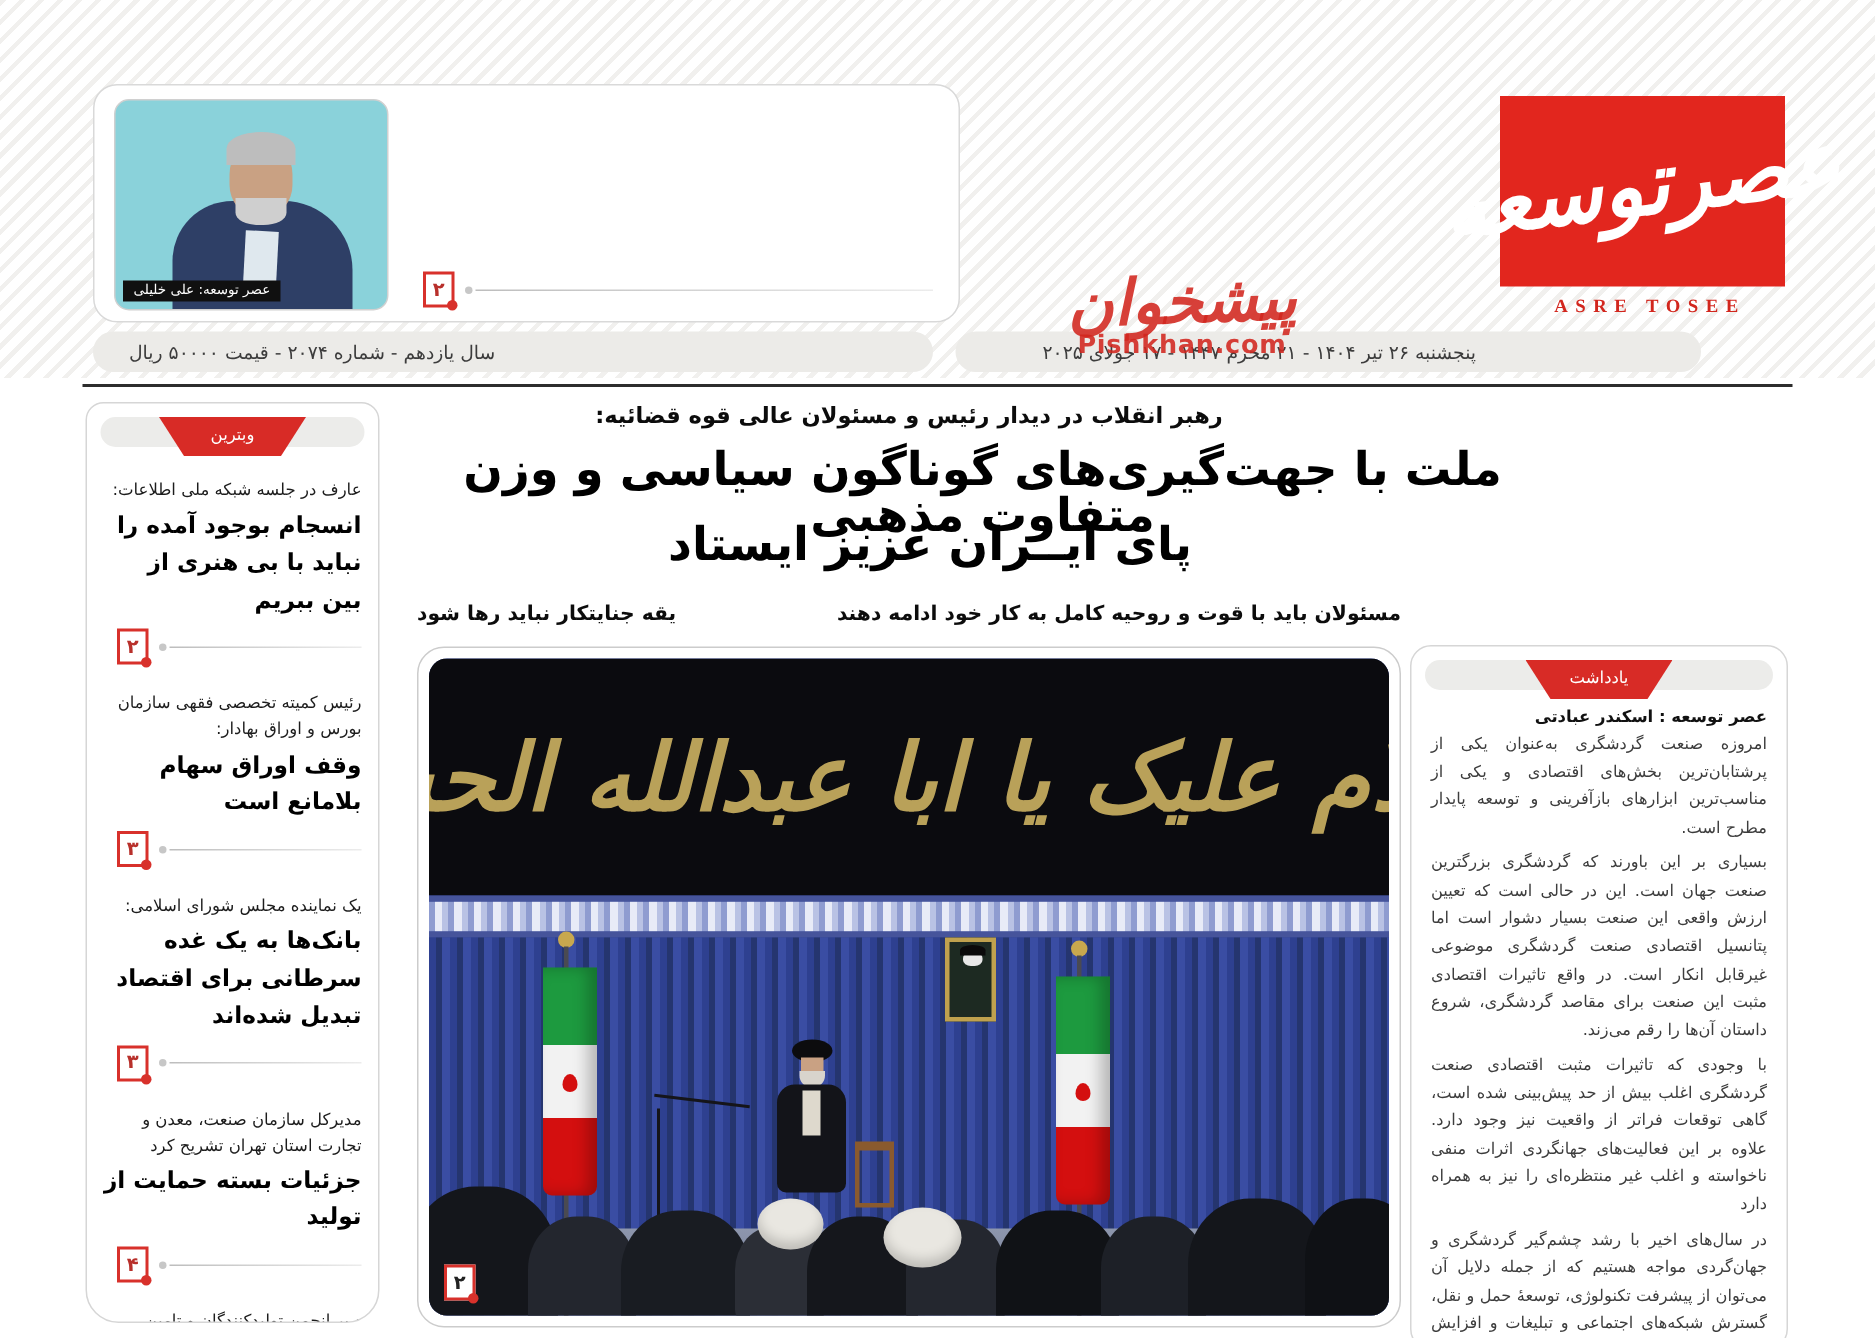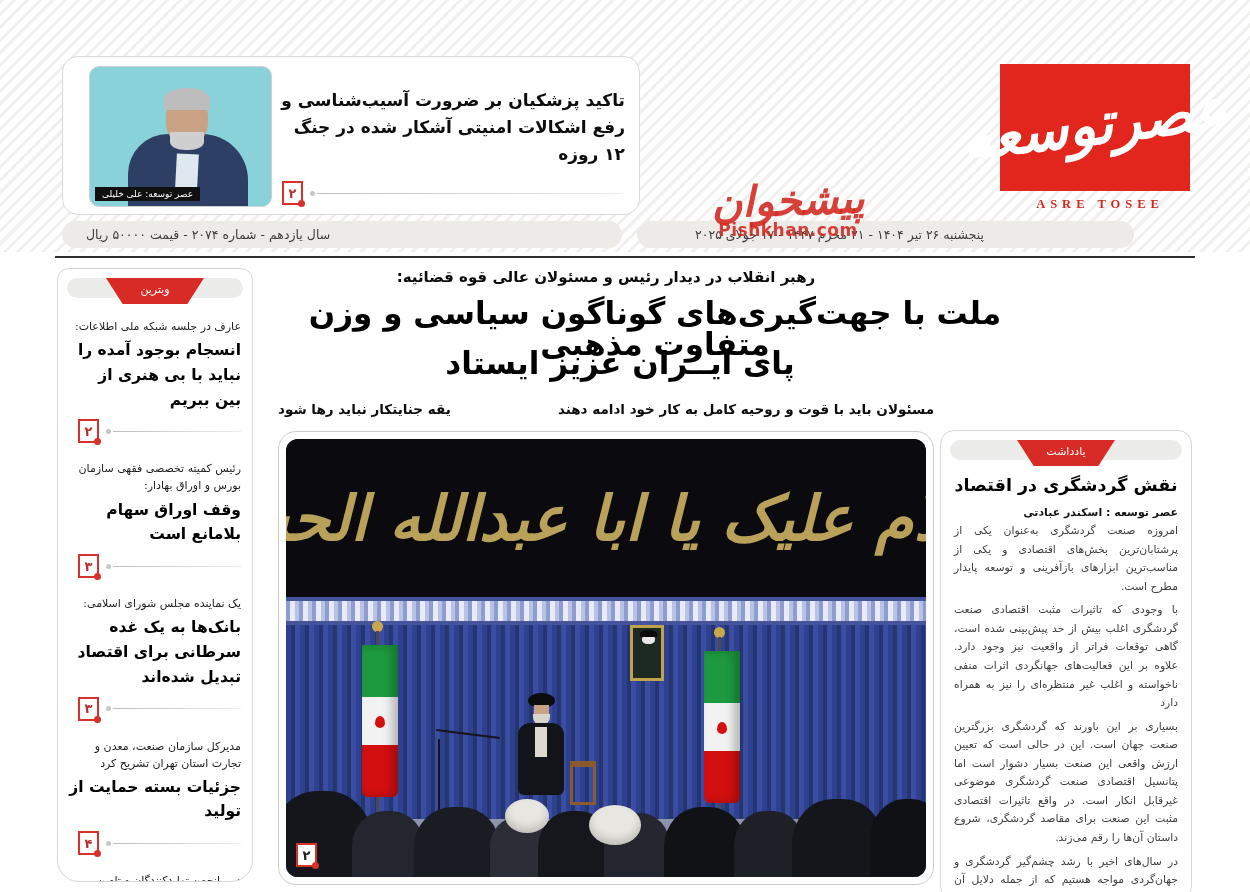--- a/index.html
+++ b/index.html
@@ -13,21 +13,21 @@
   
   .header-hatch {
     position:absolute; top:0; left:0; width:1250px; height:252px;
     background:repeating-linear-gradient(135deg,#f1f0ee 0 3px,#ffffff 3px 9px);
   }
   .topstory-card {
     position:absolute; left:62px; top:56px; width:578px; height:159px;
     background:#fff; border:1px solid #d9d9d9; border-radius:16px;
   }
   .topstory-photo {
-    position:absolute; left:26px; top:9px; width:183px; height:141px;
+    position:absolute; left:13px; top:9px; width:183px; height:141px;
     border-radius:10px; border:1px solid #d0d0d0; overflow:hidden; background:#8ad2da;
   }
   .pz-suit { position:absolute; left:38px; bottom:-6px; width:120px; height:78px; background:#2e3f66; border-radius:40px 46px 0 0; }
   .pz-shirt { position:absolute; left:86px; bottom:18px; width:22px; height:34px; background:#dfe8ee; transform:rotate(3deg); }
   .pz-head { position:absolute; left:76px; bottom:62px; width:42px; height:50px; background:#c9a183; border-radius:45% 45% 42% 42%; }
   .pz-hair { position:absolute; left:74px; bottom:96px; width:46px; height:22px; background:#bdbdbd; border-radius:50% 50% 0 0; }
   .pz-beard { position:absolute; left:80px; bottom:56px; width:34px; height:18px; background:#cfcfcf; border-radius:0 0 45% 45%; }
   .photo-caption {
     position:absolute; left:5px; bottom:5px; background:#101010; color:#fff;
     font-size:9px; line-height:14px; padding:0 7px; direction:rtl;
@@ -160,21 +160,20 @@
 
   <div class="topstory-card">
     <div class="topstory-photo">
       <div class="pz-suit"></div>
       <div class="pz-shirt"></div>
       <div class="pz-head"></div>
       <div class="pz-hair"></div>
       <div class="pz-beard"></div>
       <div class="photo-caption">عصر توسعه: علی خلیلی</div>
     </div>
-    <div class="topstory-headline">تاکید پزشکیان بر ضرورت آسیب‌شناسی و رفع اشکالات امنیتی آشکار شده در جنگ ۱۲ روزه</div>
     <div class="numline topstory-numline">
       <div class="numbox">۲</div>
       <div class="numdash"></div>
     </div>
   </div>
 
   <div class="logo-box">
     <div class="logo-fa">عصرتوسعه</div>
   </div>
   <div class="logo-en">ASRE TOSEE</div>
@@ -299,24 +298,23 @@
       <div class="photo-numbox">
         <div class="numbox">۲</div>
       </div>
     </div>
   </div>
 
   <div class="note-card">
     <div class="tabbar">
       <div class="tab">یادداشت</div>
     </div>
-    <div class="note-title">نقش گردشگری در اقتصاد</div>
     <div class="note-byline">عصر توسعه : اسکندر عبادتی</div>
     <div class="note-body">
       <p>امروزه صنعت گردشگری به‌عنوان یکی از پرشتابان‌ترین بخش‌های اقتصادی و یکی از مناسب‌ترین ابزارهای بازآفرینی و توسعه پایدار مطرح است.</p>
+      <p>بسیاری بر این باورند که گردشگری بزرگترین صنعت جهان است. این در حالی است که تعیین ارزش واقعی این صنعت بسیار دشوار است اما پتانسیل اقتصادی صنعت گردشگری موضوعی غیرقابل انکار است. در واقع تاثیرات اقتصادی مثبت این صنعت برای مقاصد گردشگری، شروع داستان آن‌ها را رقم می‌زند.</p>
       <p>با وجودی که تاثیرات مثبت اقتصادی صنعت گردشگری اغلب بیش از حد پیش‌بینی شده است، گاهی توقعات فراتر از واقعیت نیز وجود دارد. علاوه بر این فعالیت‌های جهانگردی اثرات منفی ناخواسته و اغلب غیر منتظره‌ای را نیز به همراه دارد</p>
-      <p>بسیاری بر این باورند که گردشگری بزرگترین صنعت جهان است. این در حالی است که تعیین ارزش واقعی این صنعت بسیار دشوار است اما پتانسیل اقتصادی صنعت گردشگری موضوعی غیرقابل انکار است. در واقع تاثیرات اقتصادی مثبت این صنعت برای مقاصد گردشگری، شروع داستان آن‌ها را رقم می‌زند.</p>
       <p>در سال‌های اخیر با رشد چشم‌گیر گردشگری و جهان‌گردی مواجه هستیم که از جمله دلایل آن می‌توان از پیشرفت تکنولوژی، توسعهٔ حمل و نقل، گسترش شبکه‌های اجتماعی و تبلیغات و افزایش تمایل مردم برای سفرهای بیشتر به مقاصد جدید نام برد.</p>
 
     </div>
   </div>
 
 </div>
 
 </body></html>

